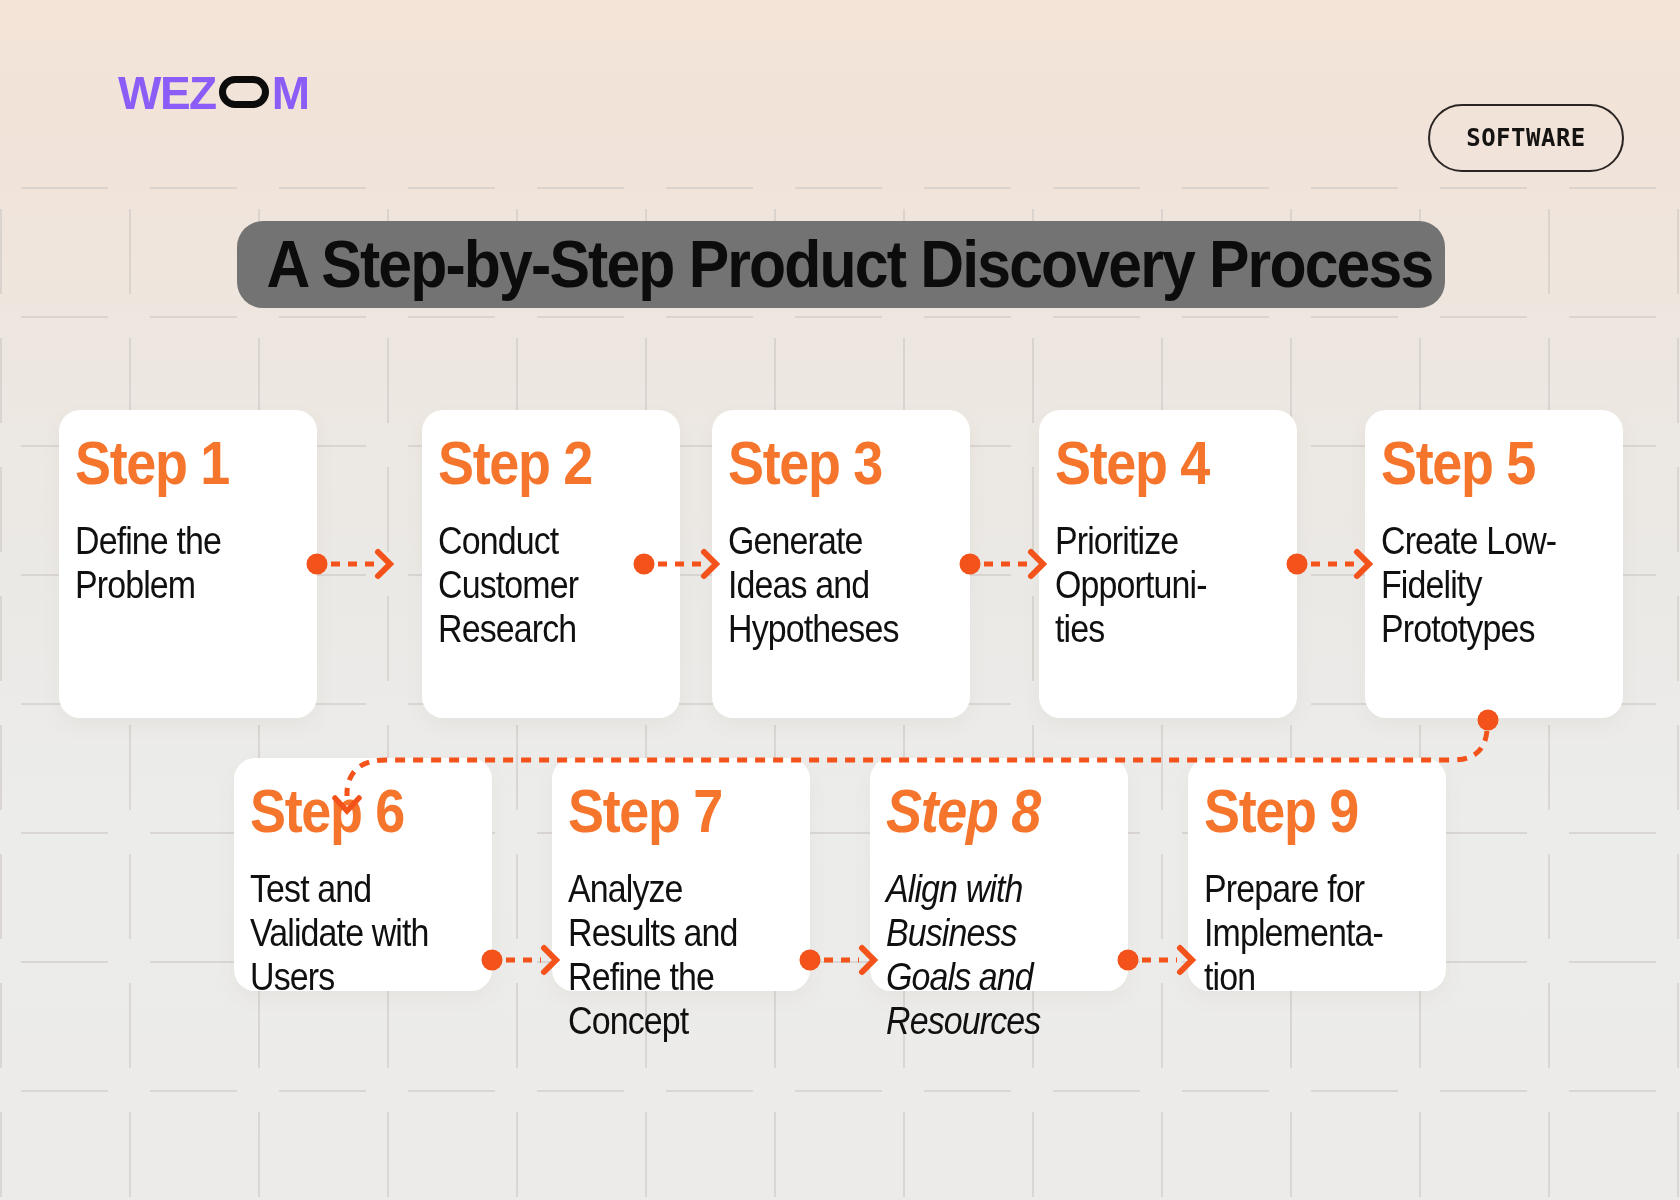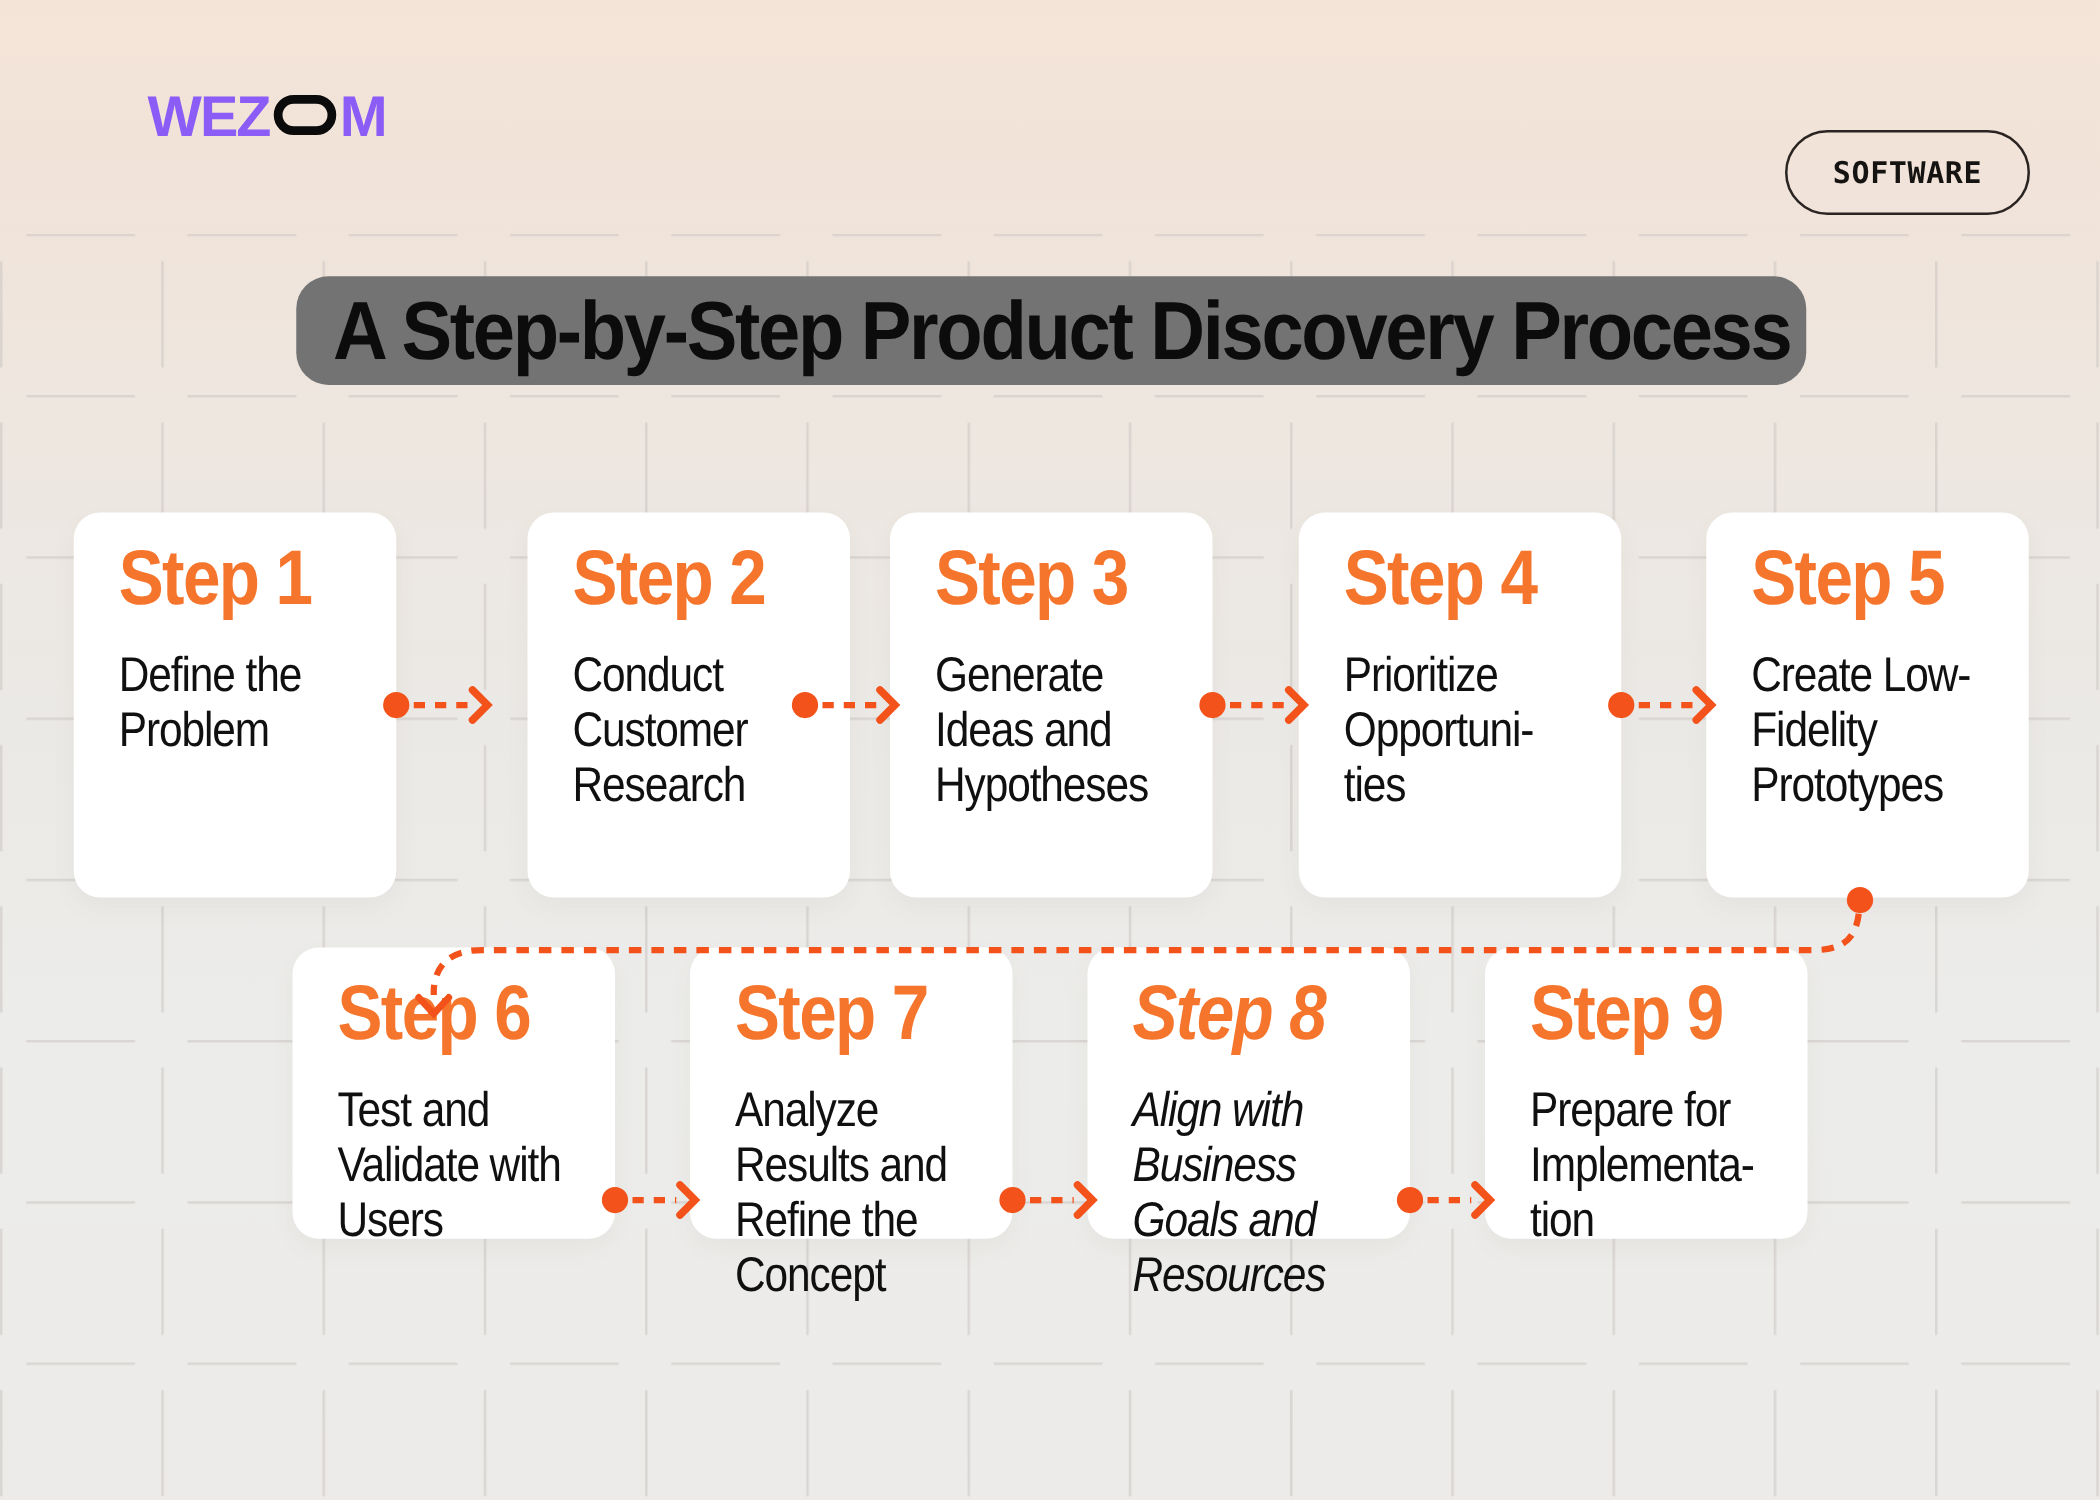--- a/index.html
+++ b/index.html
@@ -21,21 +21,21 @@
         box-sizing:border-box;background:transparent;margin-top:40px;}
 
   
   .banner{position:absolute;left:237px;top:221px;width:1208px;height:87px;z-index:3;
         background:#737373;border-radius:26px;display:flex;align-items:center;}
   .banner h1{margin:0;padding-left:32px;font-size:66px;font-weight:700;letter-spacing:-2px;
         color:#0c0c0c;white-space:nowrap;transform:scaleX(0.92);transform-origin:left center;line-height:87px;}
 
   
   .card{position:absolute;width:258px;background:#ffffff;border-radius:21px;z-index:2;
-        padding:18px 36px;box-sizing:border-box;box-shadow:0 8px 20px rgba(110,95,85,0.05);}
+        padding:18px 16px;box-sizing:border-box;box-shadow:0 8px 20px rgba(110,95,85,0.05);}
   .row1{top:410px;height:308px;}
   .row2{top:758px;height:233px;}
   .c1{left:59px;}.c2{left:386px;margin-left:36px;}.c3{left:712px;}.c4{left:1039px;}.c5{left:1365px;}
   .c6{left:234px;}.c7{left:552px;}.c8{left:870px;font-style:italic;}.c9{left:1188px;}
   .card-content{transform:scaleX(0.87);transform-origin:left top;width:115%;}
   .step-title{margin:0 0 22px 0;font-size:62px;line-height:69px;font-weight:700;
         letter-spacing:-1.5px;color:#f5752c;}
   .step-desc{margin:0;font-size:39px;line-height:44px;font-weight:400;letter-spacing:-1px;
         color:#101010;white-space:pre-line;}
 

